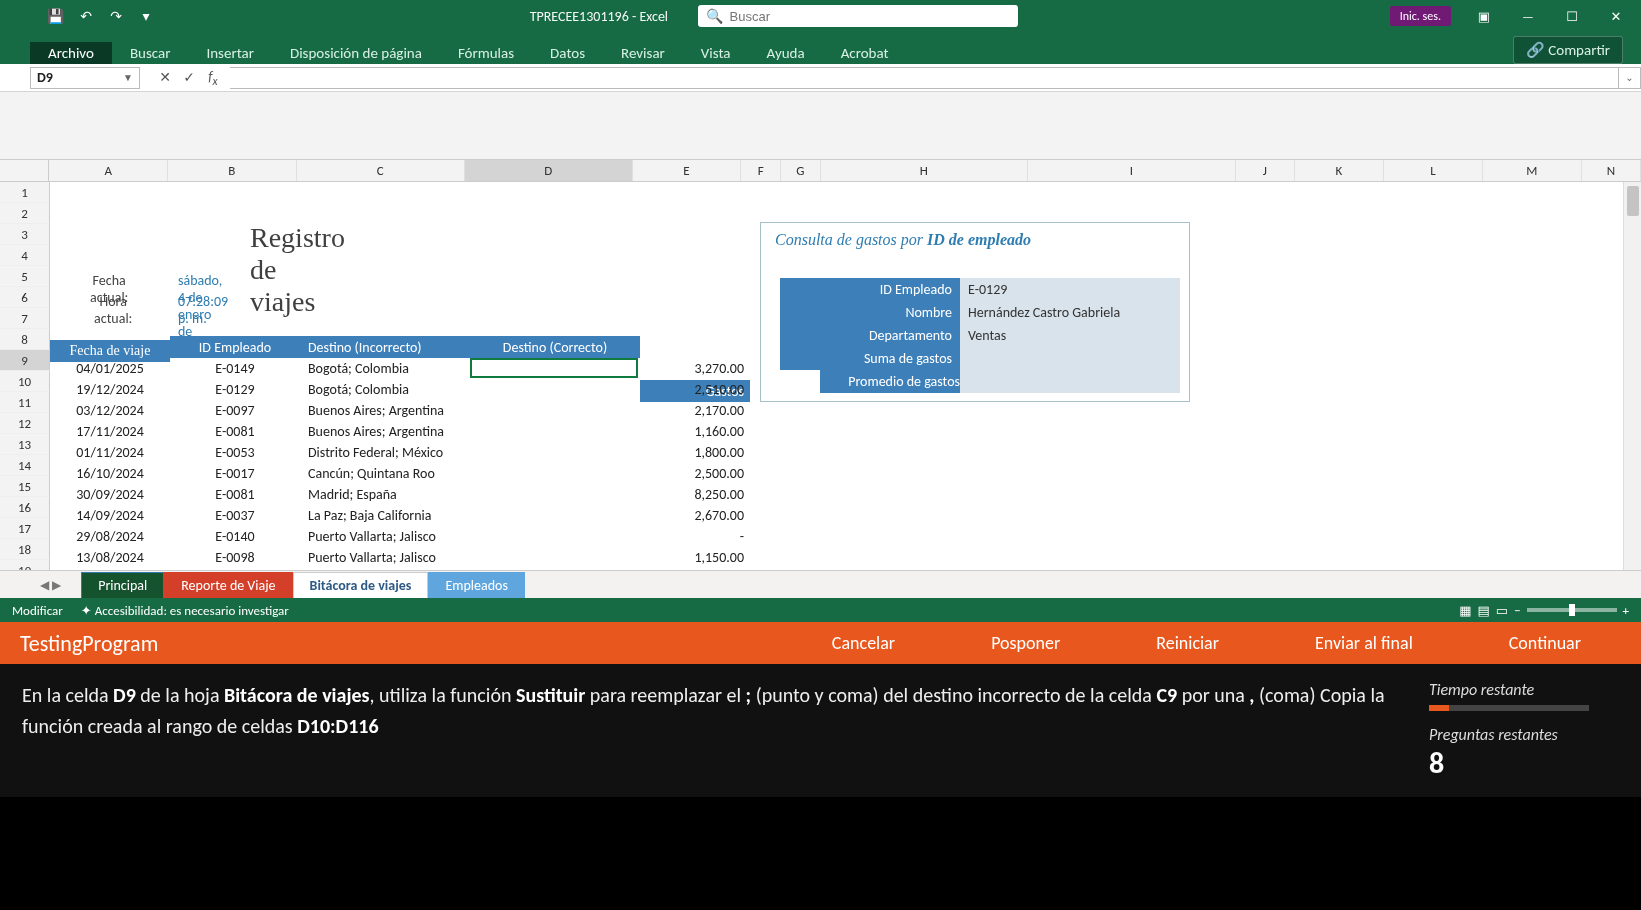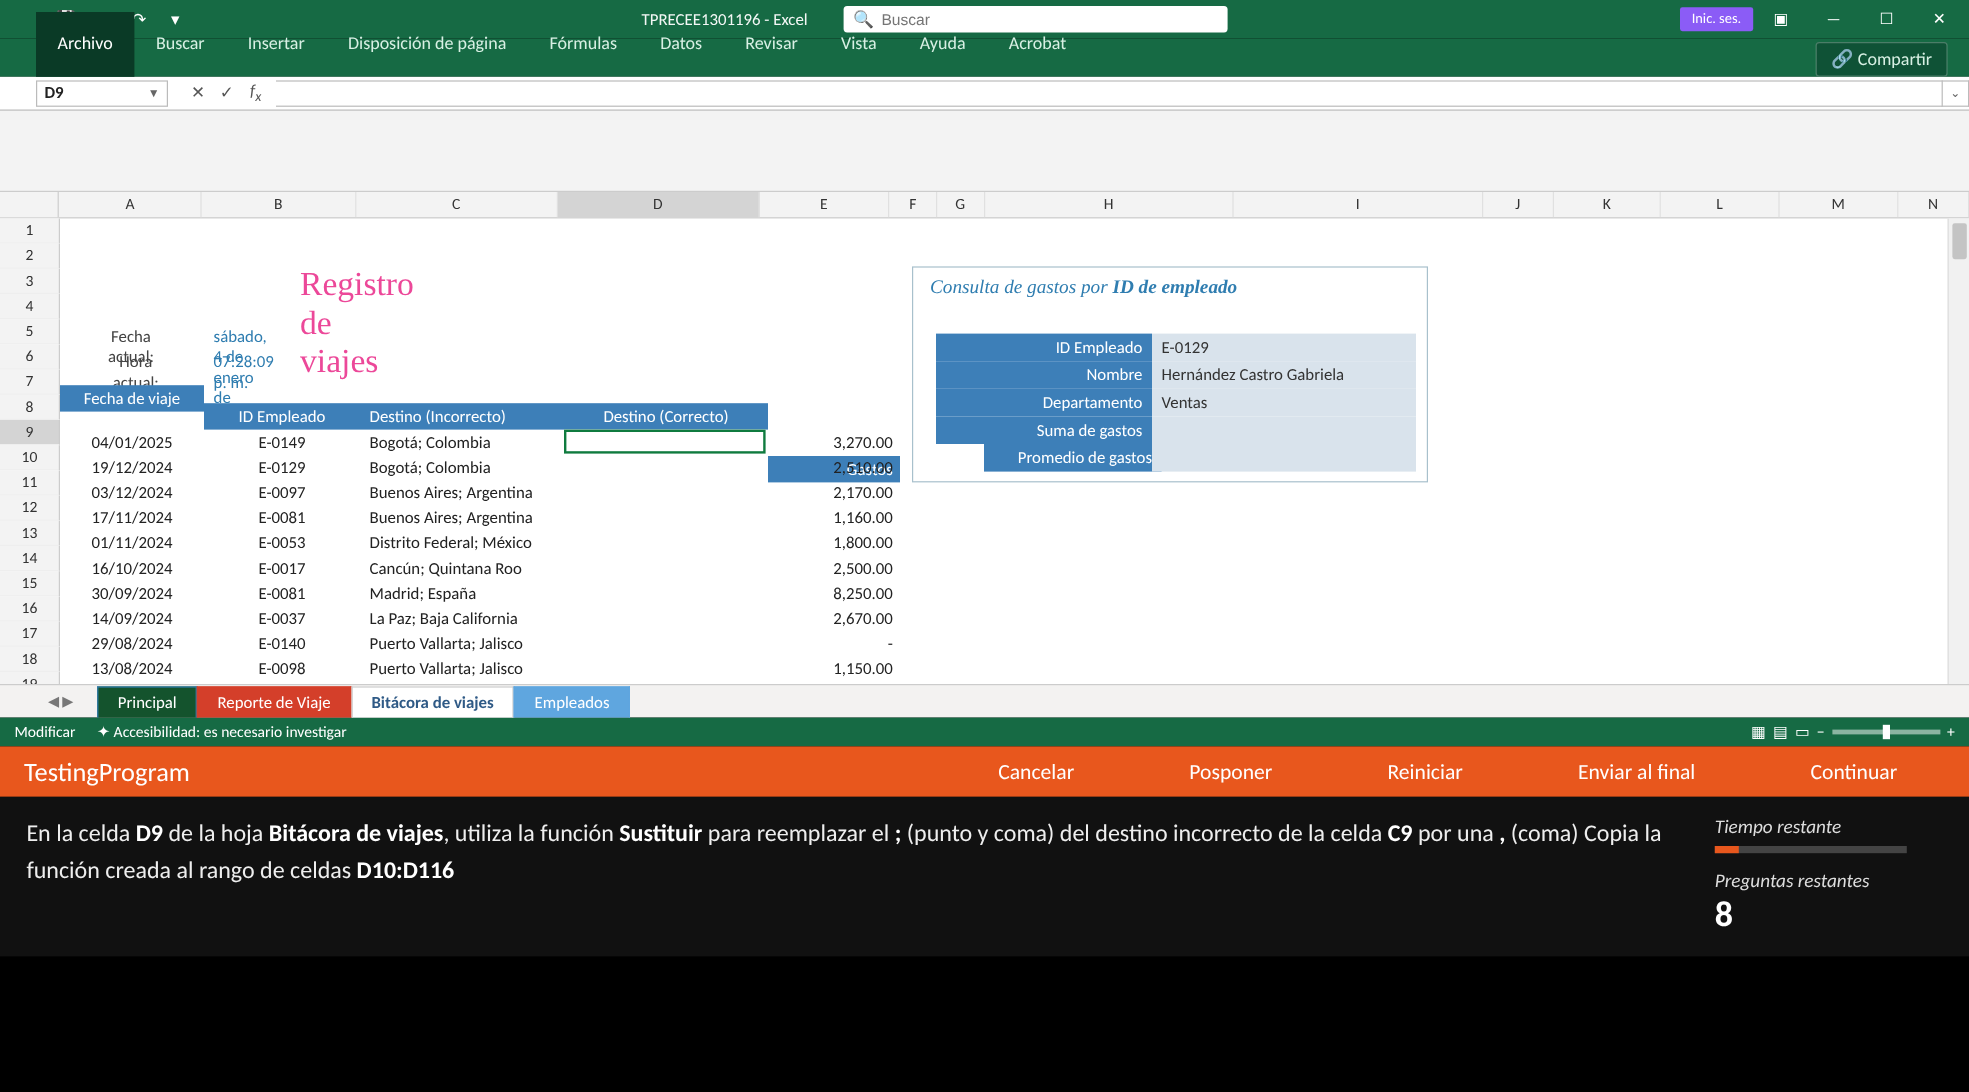--- a/index.html
+++ b/index.html
@@ -6,23 +6,23 @@
   body { font-family: "Segoe UI", Calibri, Arial, sans-serif; background: #000; width: 1641px; height: 910px; overflow: hidden; font-size: 14px; color: #222; }
   .titlebar { height: 32px; background: #166a44; display: flex; align-items: center; color: #fff; padding: 0 4px; }
   .qat { display: flex; gap: 6px; align-items: center; padding-left: 40px; }
   .qat .btn { width: 24px; height: 24px; display:flex; align-items:center; justify-content:center; font-size:14px; color:#fff; }
   .title-center { flex: 1; text-align: center; font-size: 14px; display:flex; align-items:center; justify-content:center; gap:30px;}
   .filename { color:#fff; opacity:.95; }
   .searchbox { background:#fff; border-radius:3px; width:320px; height:22px; display:flex; align-items:center; color:#555; padding:0 8px; gap:6px;}
   .searchbox input { border:none; outline:none; font-size:13px; flex:1; background:transparent;}
   .winbtns { display:flex; gap:2px; align-items:center;}
   .winbtns .btn { width:42px; height:28px; display:flex; align-items:center; justify-content:center; color:#fff; font-size:13px;}
-  .signin { background:#8b5cf6; padding:3px 10px; font-size:12px; border-radius:2px; text-align:center;}
+  .signin { background:#701a75; padding:3px 10px; font-size:12px; border-radius:2px; margin-right:10px;text-align:center;}
   .ribbon-tabs { height: 32px; background: #166a44; display:flex; align-items:flex-end; padding-left: 30px; color:#d8f0e4; font-size:15px;}
-  .ribbon-tabs .tab { padding: 18px 18px; cursor:pointer;}
+  .ribbon-tabs .tab { padding: 2px 18px; cursor:pointer;}
   .ribbon-tabs .tab.archivo { background:#0a3a26; color:#fff; }
   .ribbon-tabs .share { margin-left:auto; margin-right:18px; background:#0f5236; border:1px solid rgba(255,255,255,.25); padding:4px 12px; border-radius:3px;}
   .ribbon-body { height: 68px; background:#f3f3f3; border-bottom:1px solid #ccc; }
   .namebox-row { height: 28px; background:#fff; border-bottom:1px solid #d4d4d4; display:flex; align-items:center;}
   .namebox { width:110px; border:1px solid #bbb; margin:0 0 0 30px; height:22px; display:flex; align-items:center; padding:0 6px; font-weight:600; font-size:14px; justify-content:space-between;}
   .namebox .dd { font-size:10px; color:#666;}
   .fx-sep { width:8px;}
   .fx-btns { display:flex; gap:6px; padding:0 8px; color:#555; font-size:14px; align-items:center;}
   .fx-btns span { width:18px; text-align:center;}
   .formula-input { flex:1; border:1px solid #bbb; border-left:none; height:22px; padding:0 8px; background:#fff;}
@@ -31,21 +31,21 @@
   .colheaders { display:flex; height:22px; background:#f3f3f3; border-bottom:1px solid #ccc; font-size:13px; color:#333; }
   .corner { width:50px; border-right:1px solid #ccc; background:#f3f3f3;}
   .ch { border-right:1px solid #e0e0e0; text-align:center; line-height:22px; }
   .chA{width:120px}.chB{width:130px}.chC{width:170px}.chD{width:170px}.chE{width:110px}.chF{width:40px}.chG{width:40px}.chH{width:210px}.chI{width:210px}.chJ{width:60px}.chK{width:90px}.chL{width:100px}.chM{width:100px}.chN{width:60px}
   .ch.sel { background:#d4d4d4; }
   .grid-body { position:relative; height:390px; }
   .rownum { position:absolute; left:0; width:50px; text-align:center; font-size:13px; color:#333; background:#f3f3f3; border-right:1px solid #ccc; border-bottom:1px solid #eee; line-height:21px; height:21px;}
   .rownum.sel { background:#d4d4d4;}
   
   .content { position:absolute; left:50px; top:0; }
-  .sheet-title { position:absolute; left:200px; top:40px; font-size:28px; color:#ec4899; font-family:"Segoe UI Light", "Segoe UI"; }
+  .sheet-title { position:absolute; left:200px; top:40px; font-size:28px; color:#404040; font-family:"Segoe UI Light", "Segoe UI"; }
   .meta-label { position:absolute; font-size:14px; color:#444;text-align:center;}
   .meta-val { position:absolute; font-size:14px; color:#2f7db0;}
   .tbl-head { position:absolute; height:22px; background:#3d7fb8; color:#fff; font-size:14px; display:flex; align-items:center; padding:0 2px;}
   .tbl-head.r{ justify-content:flex-end; padding-right:6px;margin-top:44px;}
   .tbl-head.l{ padding-left:8px;}
   .tbl-head.c{ justify-content:center;}
   .data-row { position:absolute; height:21px; display:flex; align-items:center; font-size:14px;}
   .cA{width:120px;text-align:center}.cB{width:130px;text-align:center}.cC{width:170px;padding-left:8px}.cD{width:170px}.cE{width:110px;text-align:right;padding-right:6px}
   .active-cell { position:absolute; border:2px solid #0f7b3f; width:168px; height:20px; background:#fff;}
   .panel-box { position:absolute; border:1px solid #a8c0cc; padding:8px 10px 14px 14px; }
@@ -157,21 +157,21 @@
   </div>
   <div class="grid-body" id="grid-body">
 
     <div class="content">
       <div class="sheet-title">Registro de viajes</div>
       <div class="meta-label" style="left:40px; top:90px;">Fecha actual:</div>
       <div class="meta-val" style="left:128px; top:90px;">sábado, 4 de enero de 2025</div>
       <div class="meta-label" style="left:44px; top:111px;">Hora actual:</div>
       <div class="meta-val" style="left:128px; top:111px;">07:28:09 p. m.</div>
 
-      <div class="tbl-head c" style="left:0;   top:139px; width:120px;">Fecha de viaje</div>
+      <div class="tbl-head c" style="left:0;   top:158px; width:120px;font-family:Liberation Serif, serif;">Fecha de viaje</div>
       <div class="tbl-head c" style="left:120px;top:154px; width:130px;">ID Empleado</div>
       <div class="tbl-head l" style="left:250px;top:154px; width:170px;">Destino (Incorrecto)</div>
       <div class="tbl-head c" style="left:420px;top:154px; width:170px;">Destino (Correcto)</div>
       <div class="tbl-head r" style="left:590px;top:154px; width:110px;">Gastos</div>
 
       <div class="active-cell" style="left:420px; top:176px;"></div>
 
       <div id="data-rows">
           <div class="data-row" style="left: 0px; top: 176px;">
             <div class="cA">04/01/2025</div>

